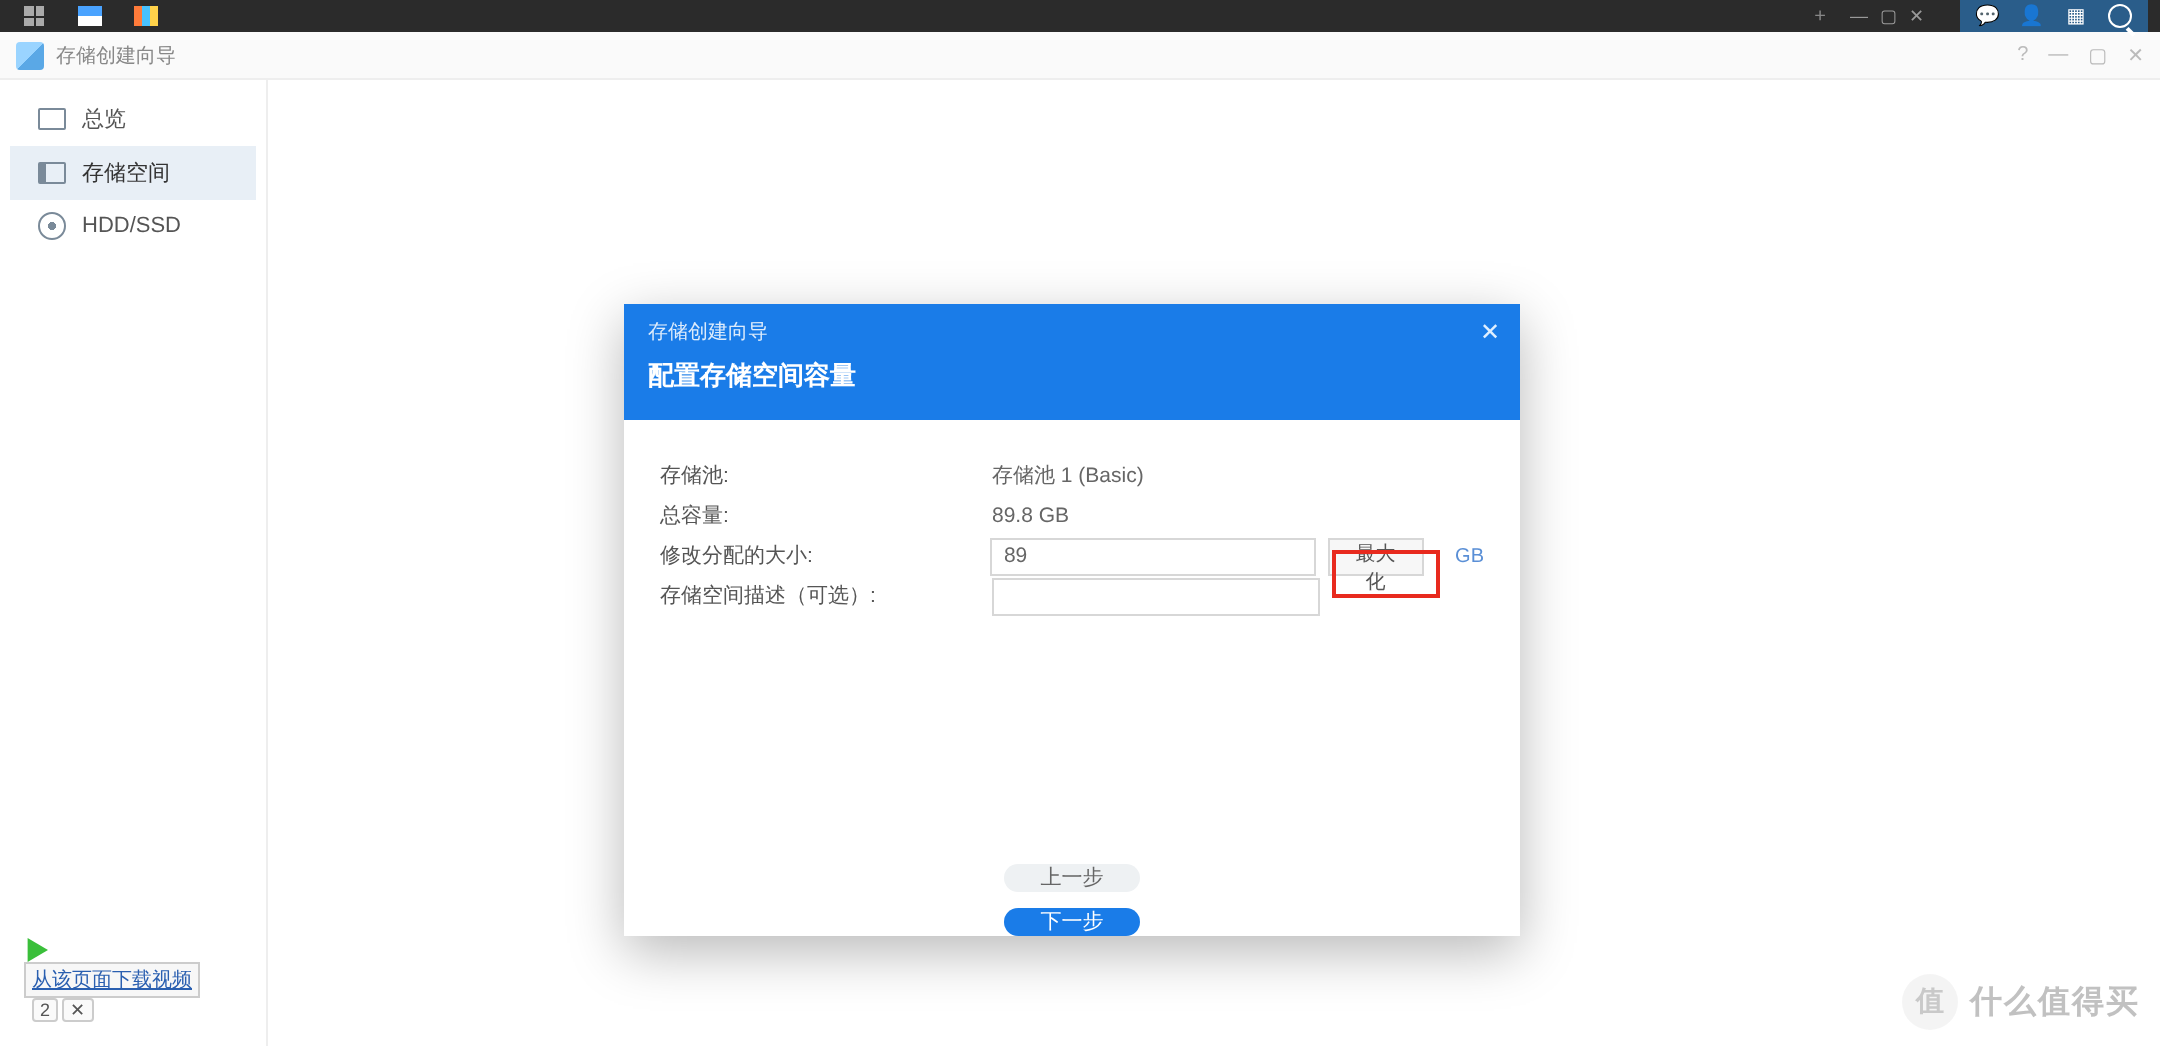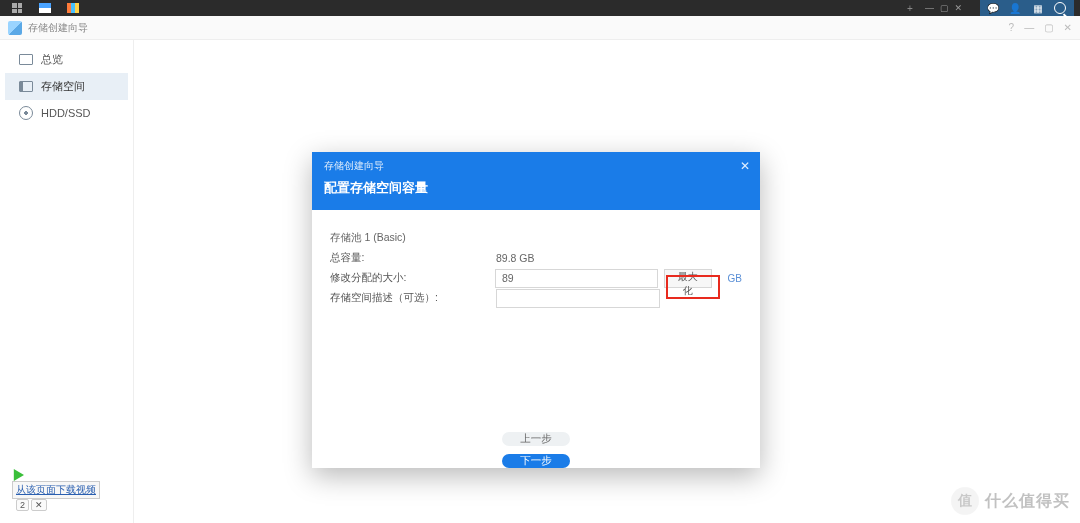--- a/index.html
+++ b/index.html
@@ -133,20 +133,21 @@
   <div class="main"></div>
 
   <div class="dialog">
     <div class="dlg-header">
       <div class="dlg-breadcrumb">存储创建向导</div>
       <div class="dlg-title">配置存储空间容量</div>
       <div class="dlg-close">✕</div>
     </div>
     <div class="dlg-body">
       <div class="row">
+        <span class="lab">存储池:</span>
         <span class="val">存储池 1 (Basic)</span>
       </div>
       <div class="row">
         <span class="lab">总容量:</span>
         <span class="val">89.8 GB</span>
       </div>
       <div class="row">
         <span class="lab">修改分配的大小:</span>
         <input class="txt" value="89" style="">
         <span class="after-input">

